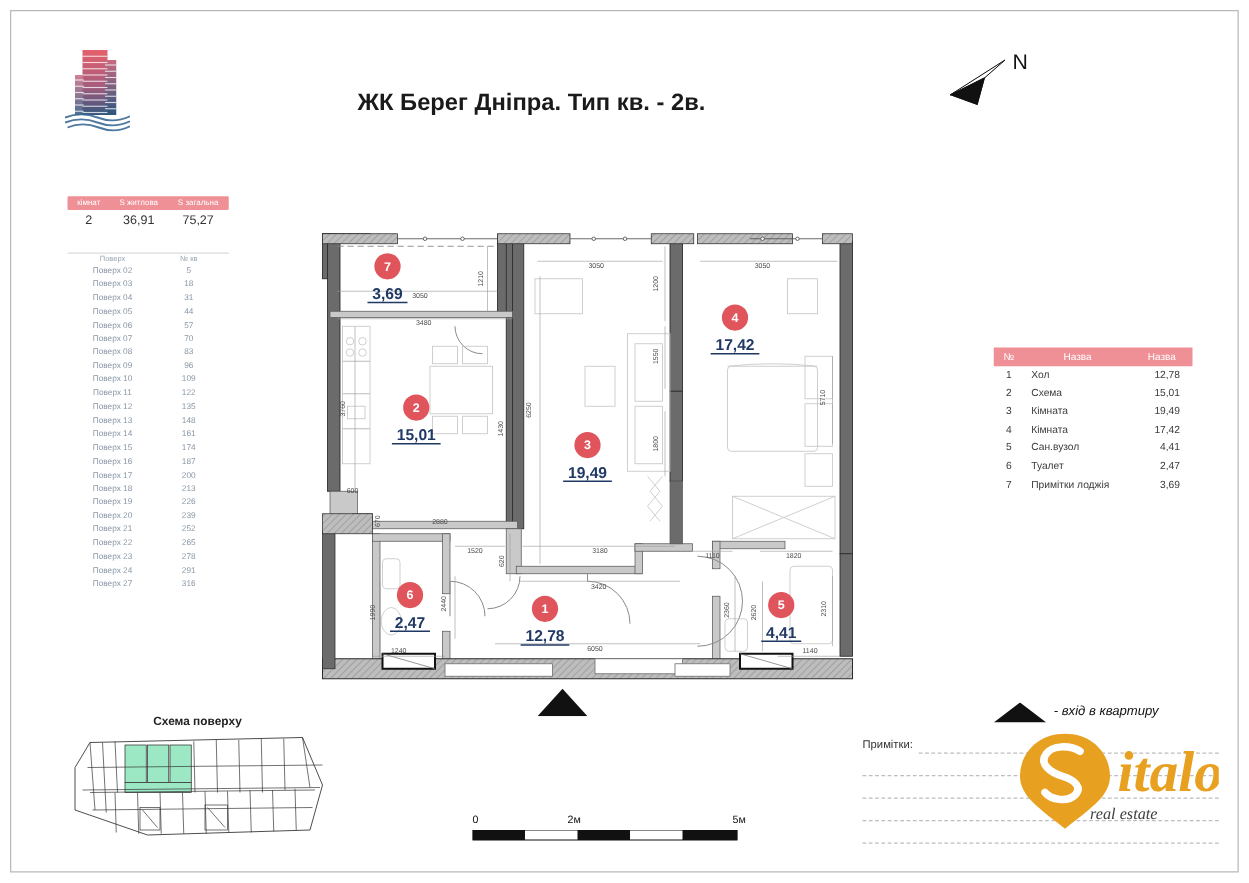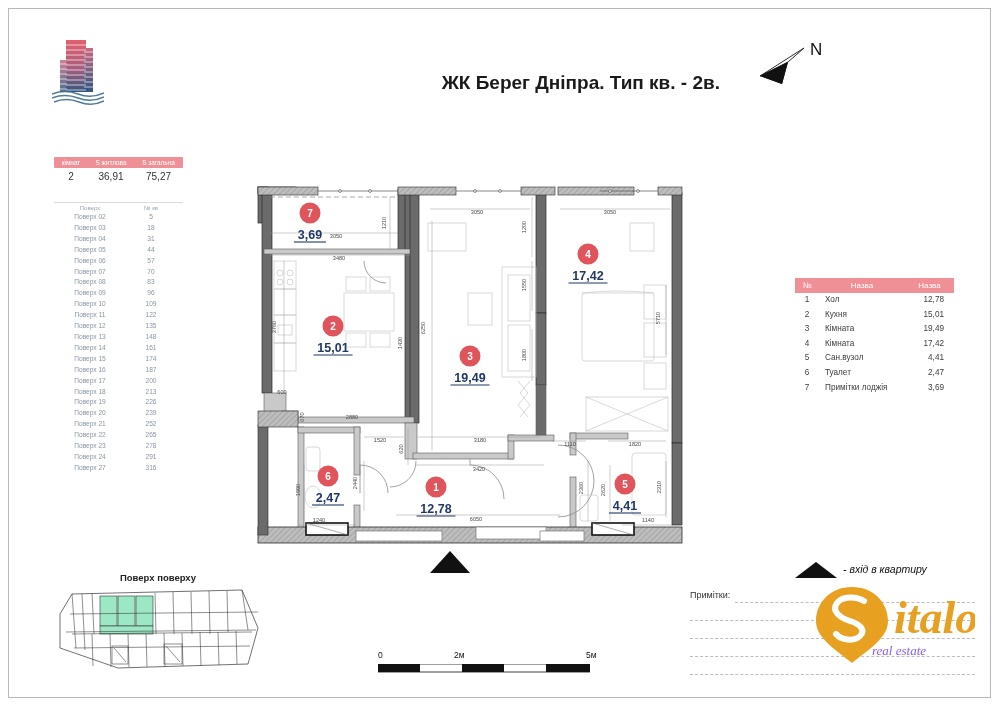--- a/index.html
+++ b/index.html
@@ -24,22 +24,22 @@
     font-family:"Liberation Sans", sans-serif;
     font-weight:bold; color:#2e4a66; letter-spacing:1px;
     font-size:23px; line-height:25px;
   }
   .logo-sub {
     font-size:7.5px; color:#8fa3b5; letter-spacing:2.2px; margin-top:1px;
   }
 
   
   .title {
-    position:absolute; left:300px; top:72px; width:420px;
-    text-align:right; font-size:19px; font-weight:bold; color:#1a1a1a;
+    position:absolute; left:286px; top:72px; width:420px;
+    text-align:left; font-size:19px; font-weight:bold; color:#1a1a1a;
   }
 
   
   .north { position:absolute; left:758px; top:32px; width:80px; height:62px; }
   .north-label {
     position:absolute; left:52px; top:8px; font-size:17px; color:#111;
     font-family:"Liberation Sans", sans-serif;
   }
 
   
@@ -115,21 +115,21 @@
   .notes-label { position:absolute; left:0; top:0; font-size:9px; color:#333; }
   .note-line {
     position:absolute; left:0; width:285px;
     border-bottom:1px dashed #bdbdbd; height:0;
   }
 
   
   .sitalo { position:absolute; left:810px; top:583px; width:165px; height:82px; }
   .sitalo-re {
     position:absolute; left:62px; top:60px; font-size:13px;
-    font-style:italic; color:#8b5cf6;
+    font-style:italic; color:#404040;
     font-family:"Liberation Serif", serif;
   }
 </style>
 </head>
 <body>
 
 <div class="page-border"></div>
 
 <div class="logo">
   <svg class="logo-mark" viewBox="0 0 52 74">
@@ -317,21 +317,21 @@
     <div class="h3">Назва</div>
   </div>
   <div id="room-rows">
       <div class="rt-row">
         <div class="c1">1</div>
         <div class="c2">Хол</div>
         <div class="c3">12,78</div>
       </div>
       <div class="rt-row">
         <div class="c1">2</div>
-        <div class="c2">Кухня</div>
+        <div class="c2">Схема</div>
         <div class="c3">15,01</div>
       </div>
       <div class="rt-row">
         <div class="c1">3</div>
         <div class="c2">Кімната</div>
         <div class="c3">19,49</div>
       </div>
       <div class="rt-row">
         <div class="c1">4</div>
         <div class="c2">Кімната</div>
@@ -607,21 +607,21 @@
   </svg>
 </div>
 
 <div style="position:absolute;left:430px;top:551px;">
   <svg width="40" height="22" viewBox="0 0 40 22">
     <polygon points="20,0 40,22 0,22" fill="#111"></polygon>
   </svg>
 </div>
 
 <div class="scheme">
-  <div class="scheme-title">Поверх поверху</div>
+  <div class="scheme-title">Схема поверху</div>
   <svg width="212" height="86" viewBox="0 0 212 86" style="position:absolute;left:0;top:14px;">
     <g stroke="#333" stroke-width="0.7" fill="#fff">
       <polygon points="8,28 20,8 190,4 206,42 196,78 66,82 8,62"></polygon>
     </g>
     <g fill="#9ce8c4" stroke="#333" stroke-width="0.6">
       <rect x="48" y="10" width="17" height="30"></rect>
       <rect x="66" y="10" width="17" height="30"></rect>
       <rect x="84" y="10" width="17" height="30"></rect>
       <rect x="48" y="40" width="53" height="8"></rect>
     </g>

